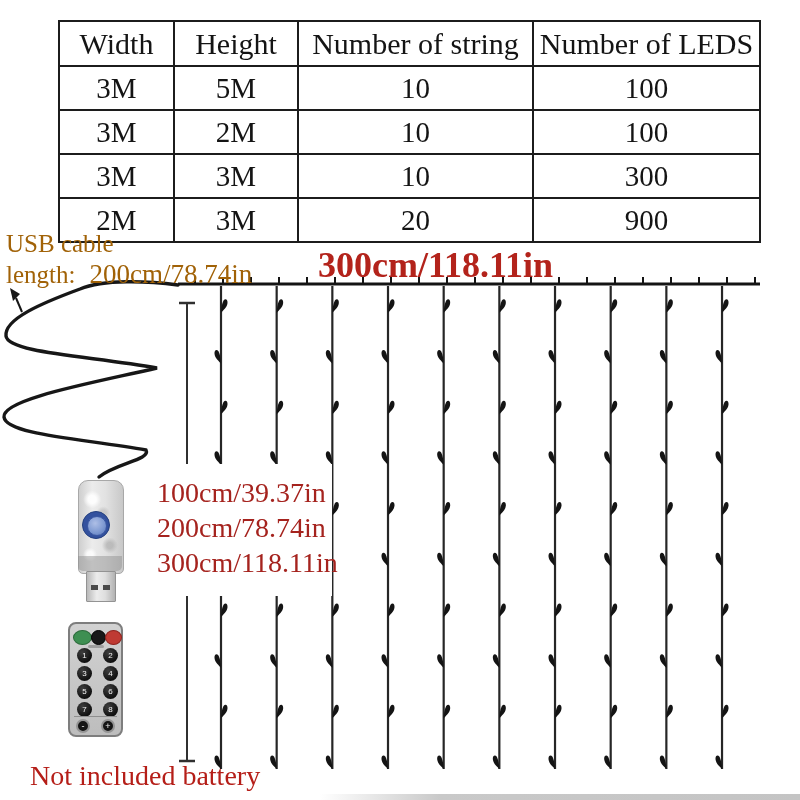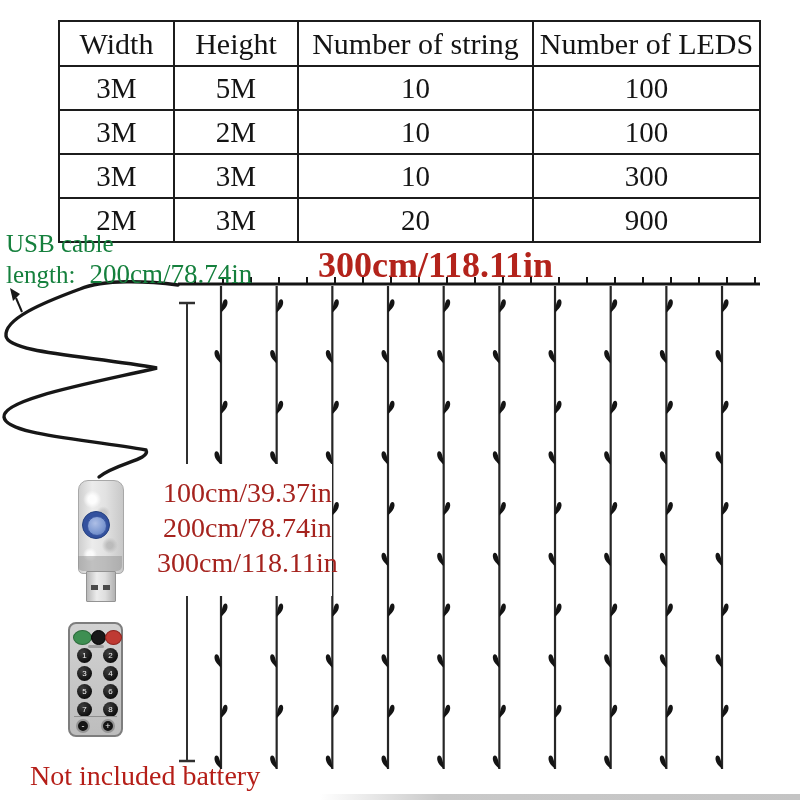--- a/index.html
+++ b/index.html
@@ -17,33 +17,33 @@
   .spec-table th,.spec-table td{
     border:2px solid #1c1c1c;text-align:center;vertical-align:middle;
     font-weight:normal;padding:0;color:#141414;margin-top:40px;
   }
   .spec-table th{font-size:30px;height:43px;}
   .spec-table td{font-size:29px;height:42px;text-align:center;}
   .col-w{width:115px}.col-h{width:124px}.col-s{width:235px}.col-l{width:227px}
   
   .diagram-svg{position:absolute;left:0;top:0;z-index:1;}
   
-  .usb-note{position:absolute;left:6px;top:228px;z-index:4;font-size:25px;line-height:31px;color:#15803d;}
+  .usb-note{position:absolute;left:6px;top:228px;z-index:4;font-size:25px;line-height:31px;color:#a16207;}
   .usb-note .val{font-size:27px;margin-left:14px;}
   .top-width-label{
     position:absolute;left:318px;top:244px;z-index:4;
     font-size:36px;font-weight:bold;color:#b3231b;white-space:nowrap;
   }
   .text-backdrop{
     position:absolute;left:152px;top:464px;width:180px;height:132px;
     background:#ffffff;z-index:2;
   }
   .height-labels{
     position:absolute;left:157px;top:475px;z-index:3;
-    font-size:28px;line-height:35px;color:#a5231e;white-space:nowrap;text-align:center;
+    font-size:28px;line-height:35px;color:#a5231e;white-space:nowrap;
   }
   .battery-note{
     position:absolute;left:30px;top:760px;z-index:4;
     font-size:28px;color:#b51e18;white-space:nowrap;
   }
   
   .usb-plug{position:absolute;left:76px;top:470px;width:50px;height:132px;z-index:3;}
   .usb-body{
     position:absolute;left:2px;top:10px;width:44px;height:92px;
     background:

